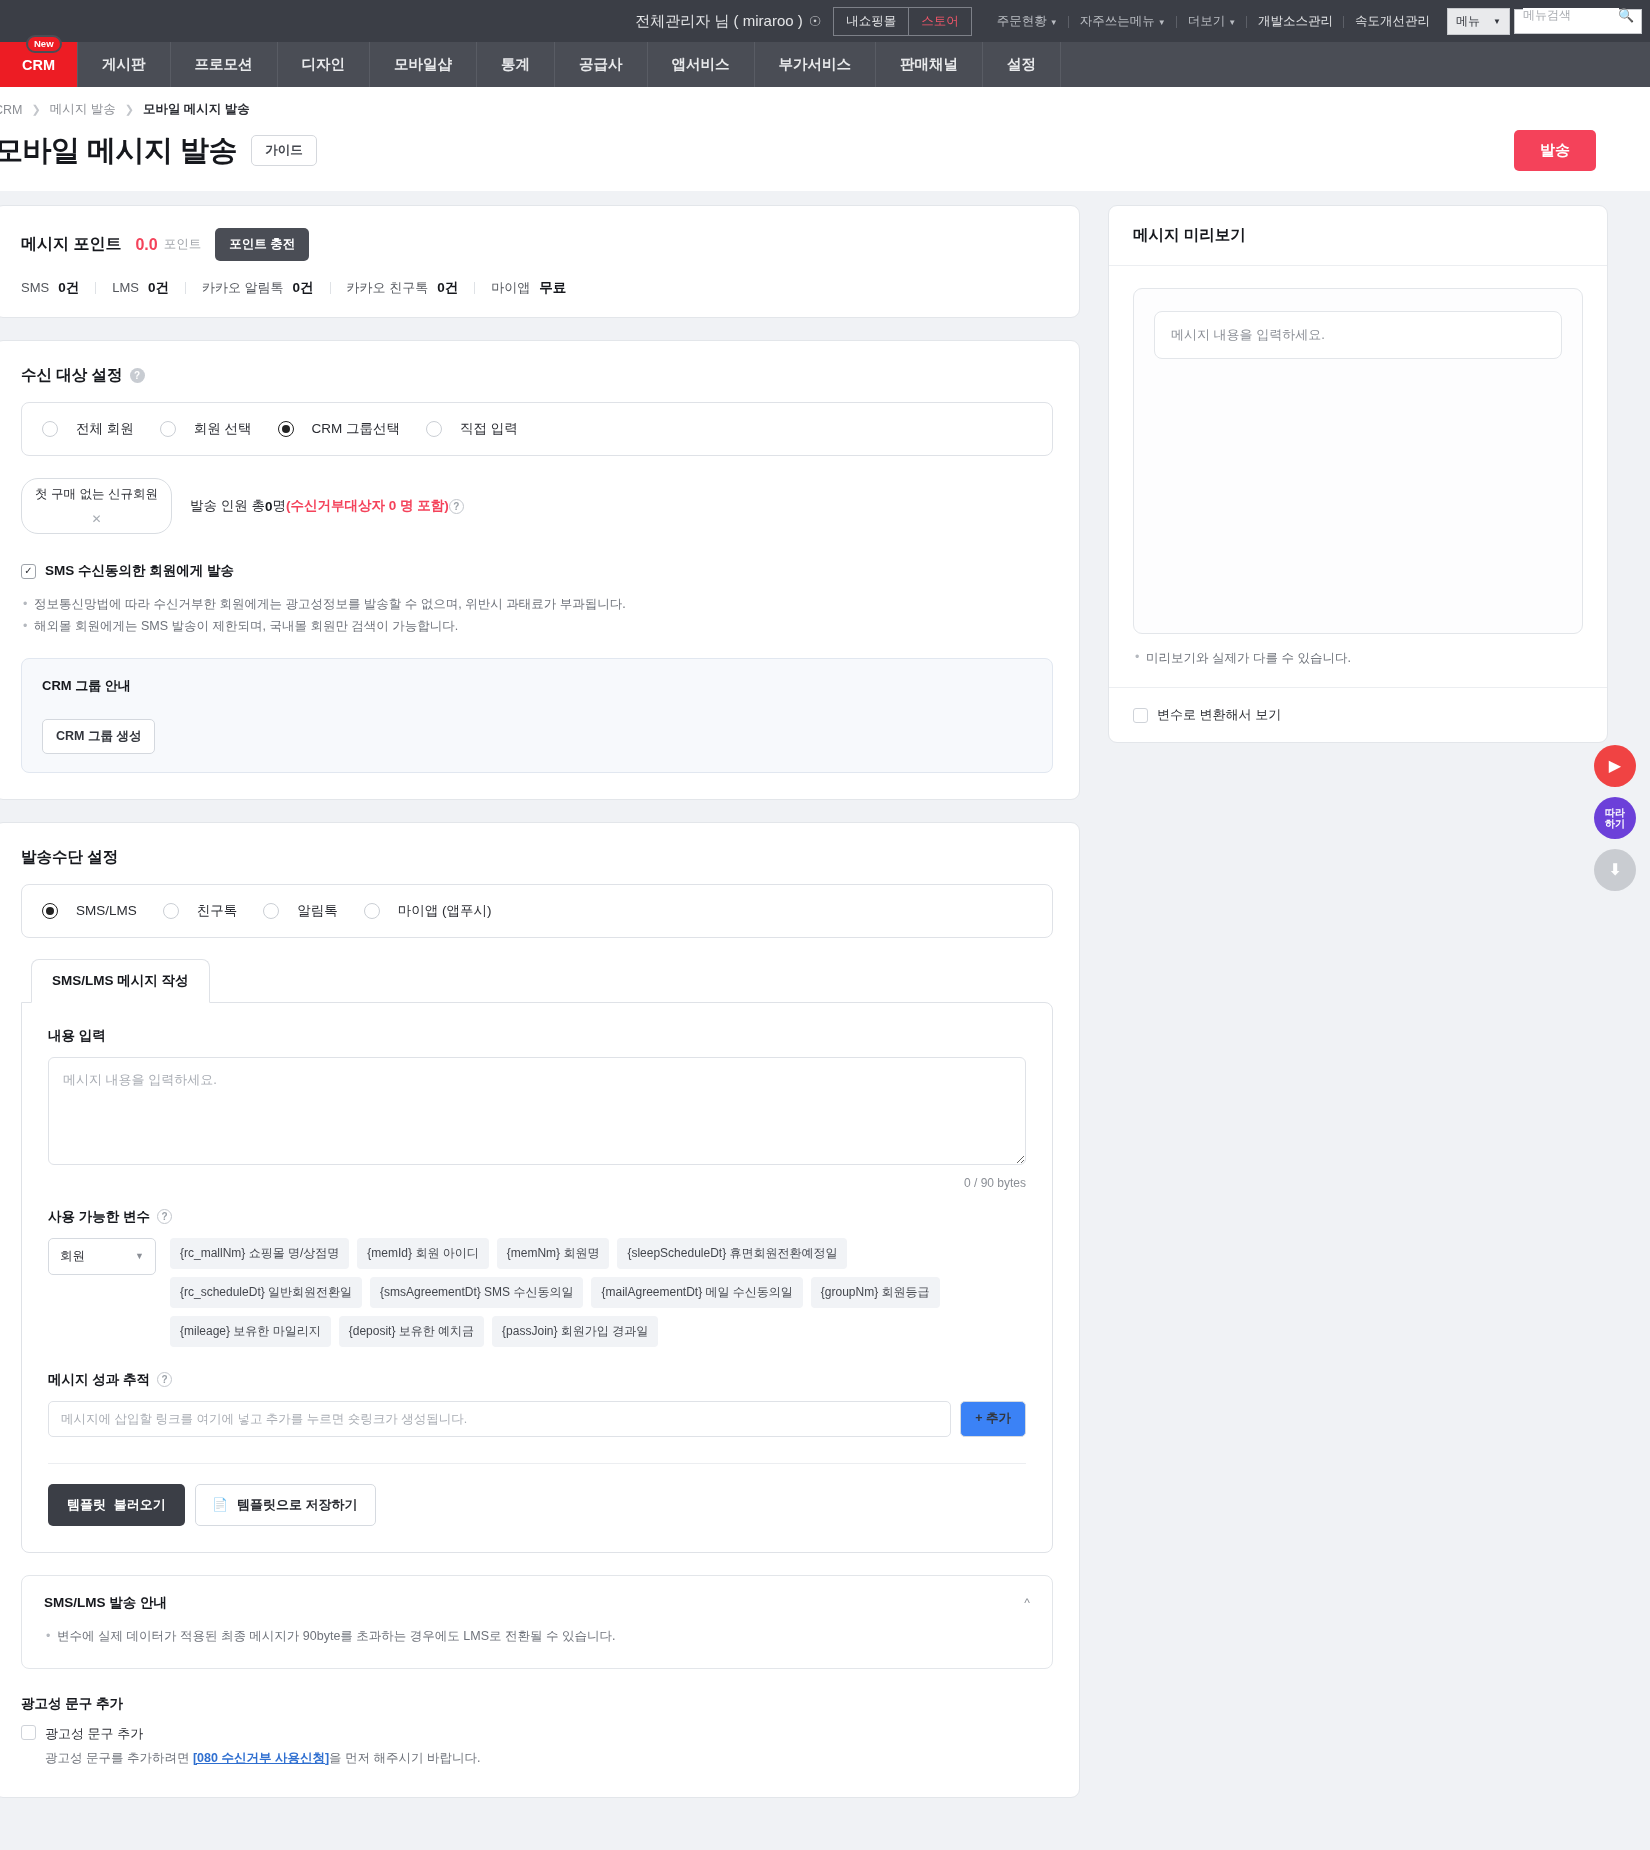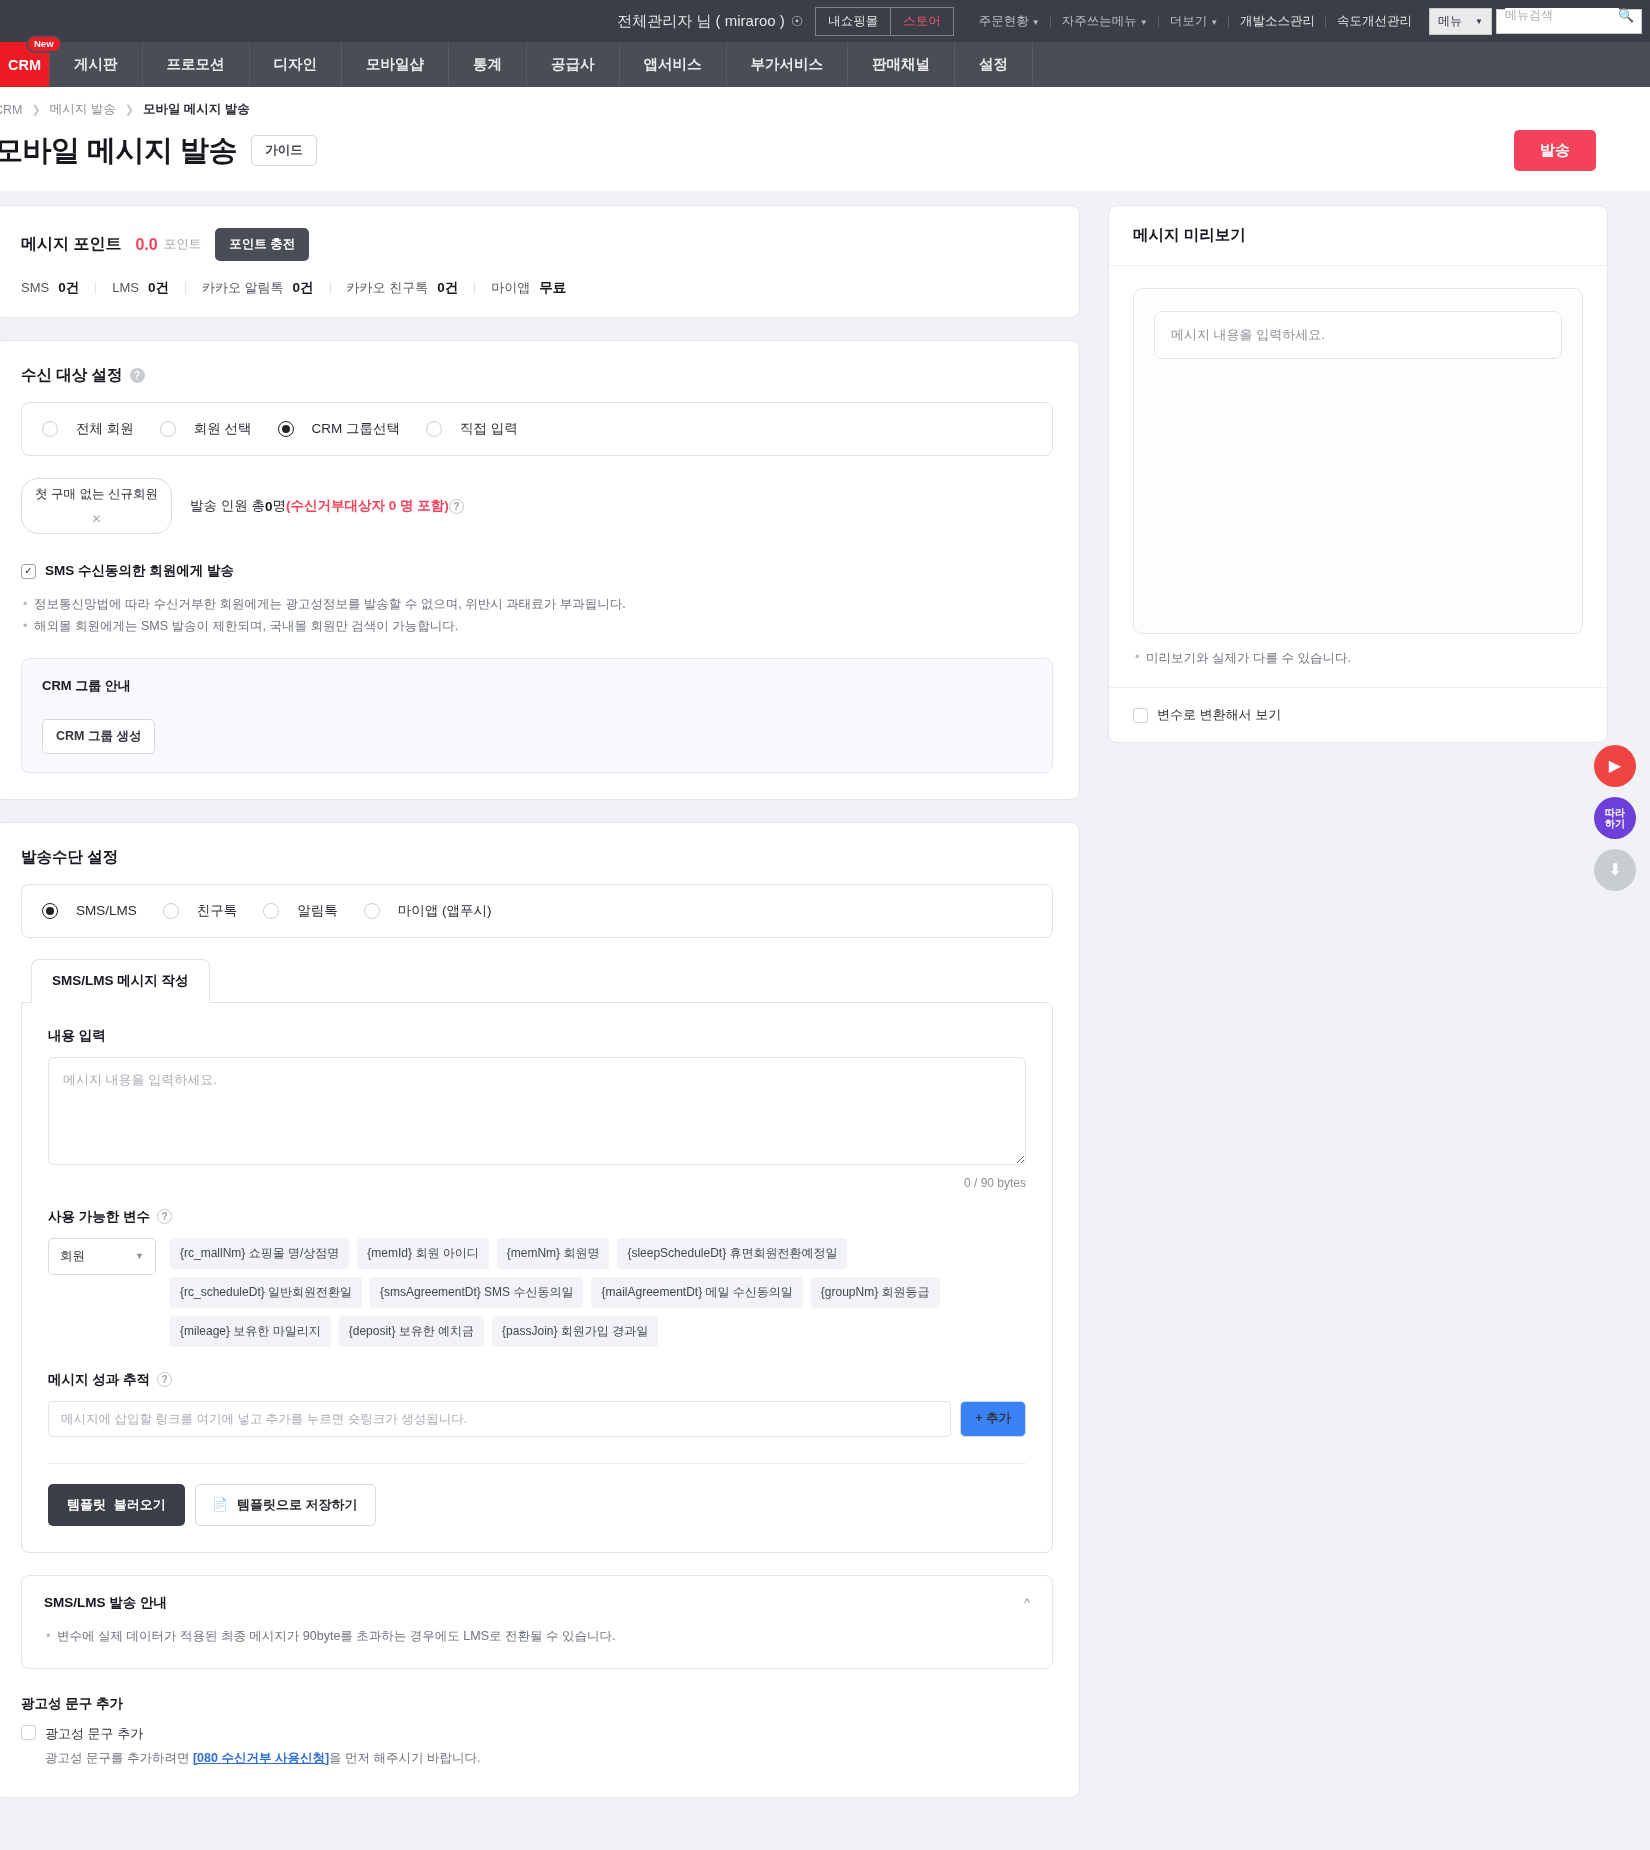--- a/index.html
+++ b/index.html
@@ -42,39 +42,39 @@
   .tb-link.strong { color: #e4e5e7; }
   .tb-caret { font-size: 8px; margin-left: 3px; }
   .tb-select {
     background: #e9eaec; color: #33363d; font-size: 12px;
     border: 1px solid #c7c9cd; padding: 4px 8px; margin-left: 6px;
     display: flex; align-items: center; gap: 10px; cursor: pointer;
   }
   .tb-search {
     display: flex; align-items: center; background: #fff;
     border: 1px solid #c7c9cd; margin-left: 4px; padding: 0 6px 12px 8px;
-    height: 25px; width: 146px;
+    height: 25px; width: 128px;
   }
   .tb-search input {
     border: none; outline: none; font-size: 12px; width: 100%;
     font-family: inherit; color: #333;
   }
   .tb-search input::placeholder { color: #a8abb0; }
   .tb-search-ico { font-size: 13px; color: #6c6f76; }
 
   
   .mainnav { height: 45px; background: #4a4d55; display: flex; align-items: stretch; }
   .nav-item {
     display: flex; align-items: center; justify-content: center;
     padding: 0 24px; color: #e8e9eb; font-size: 14.5px; font-weight: bold;
     cursor: pointer; position: relative;
     border-right: 1px solid #595c64;
   }
   .nav-item.crm {
-    background: #ed1c24; color: #fff; padding: 0 8px;
+    background: #ed1c24; color: #fff; padding: 0 22px;
   }
   .nav-badge {
     position: absolute; top: -7px; left: 26px;
     background: #ed1c24; color: #fff; font-size: 9.5px; font-weight: bold;
     padding: 2px 6px; border-radius: 9px; border: 2px solid #4a4d55;
     line-height: 1;
   }
 
   
   .page-head { background: #fff; padding: 14px 0 0 0; }

